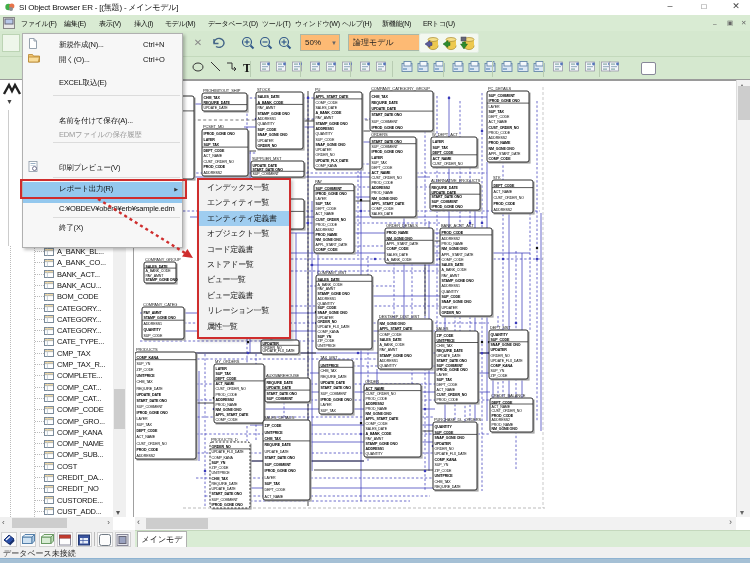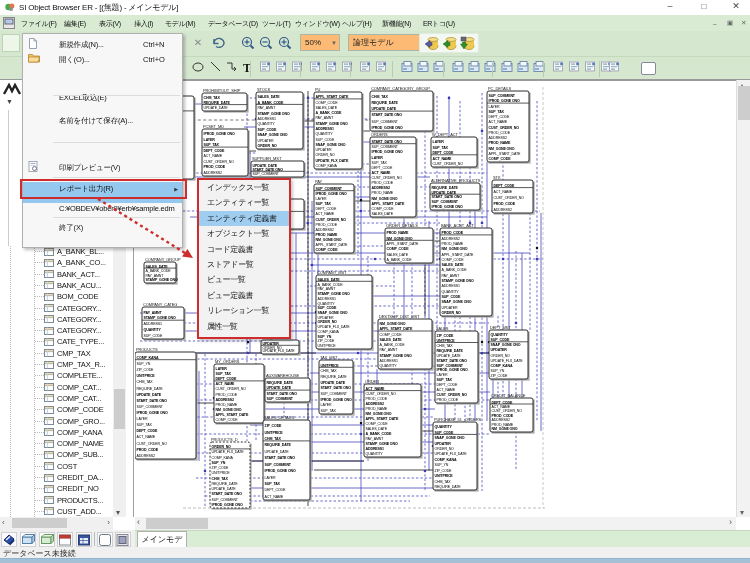--- a/index.html
+++ b/index.html
@@ -520,21 +520,21 @@
         <span class="tt">CREDIT_NO</span>
         <span class="hln"></span>
       </div>
       <div class="ti" style="top:248.6px">
         <span class="tic"><svg width="10" height="8" viewBox="0 0 10 8">
             <rect x="0.5" y="0.5" width="9" height="7" fill="#fff" stroke="#7a8a99" stroke-width="1"></rect>
             <line x1="0.5" y1="2.6" x2="9.5" y2="2.6" stroke="#7a8a99" stroke-width="0.8"></line>
             <line x1="3.4" y1="0.5" x2="3.4" y2="7.5" stroke="#b8c4cf" stroke-width="0.8"></line>
             <rect x="1" y="1" width="8" height="1.4" fill="#f0d9a8"></rect>
           </svg></span>
-        <span class="tt">PRODUCTS...</span>
+        <span class="tt">CUSTORDE...</span>
         <span class="hln"></span>
       </div>
       <div class="ti" style="top:259.9px">
         <span class="tic"><svg width="10" height="8" viewBox="0 0 10 8">
             <rect x="0.5" y="0.5" width="9" height="7" fill="#fff" stroke="#7a8a99" stroke-width="1"></rect>
             <line x1="0.5" y1="2.6" x2="9.5" y2="2.6" stroke="#7a8a99" stroke-width="0.8"></line>
             <line x1="3.4" y1="0.5" x2="3.4" y2="7.5" stroke="#b8c4cf" stroke-width="0.8"></line>
             <rect x="1" y="1" width="8" height="1.4" fill="#f0d9a8"></rect>
           </svg></span>
         <span class="tt">CUST_ADD...</span>
@@ -1203,28 +1203,33 @@
       <span class="ms">Ctrl+N</span>
     </div>
     <div class="mrow" style="top:18.5px;height:13px">
       <span class="mic"><svg width="12" height="10" viewBox="0 0 12 10">
           <path d="M0.5 1.5h4l1 1.5h6v6h-11z" fill="#f2c573" stroke="#b8862e" stroke-width="0.8"></path>
           <path d="M0.5 4h11l-1.2 5h-9.8z" fill="#f9dd9b" stroke="#b8862e" stroke-width="0.8"></path>
         </svg></span>
       <span class="ml">開く(O)...</span>
       <span class="ms">Ctrl+O</span>
     </div>
-    <div class="mrow" style="top:57px;height:13px">
+    <div class="mrow" style="top:42px;height:13px">
       <span class="mic"></span>
       <span class="ml">EXCEL取込(E)</span>
       <span class="ms"></span>
     </div>
     <div class="mrow" style="top:79.5px;height:13px">
       <span class="mic"></span>
       <span class="ml">名前を付けて保存(A)...</span>
+      <span class="ms"></span>
+    </div>
+    <div class="mrow gray" style="top:94px;height:13px">
+      <span class="mic"></span>
+      <span class="ml">EDMファイルの保存履歴</span>
       <span class="ms"></span>
     </div>
     <div class="mrow" style="top:126.5px;height:13px">
       <span class="mic"><svg width="10" height="11" viewBox="0 0 10 11">
           <rect x="1" y="0.5" width="8" height="10" fill="#fff" stroke="#8a97a5" stroke-width="0.8"></rect>
           <rect x="2.5" y="2" width="5" height="1" fill="#9ab0c4"></rect>
           <rect x="2.5" y="4" width="5" height="1" fill="#c8d4de"></rect>
           <circle cx="6.5" cy="7.5" r="2" fill="none" stroke="#557" stroke-width="0.8"></circle>
         </svg></span>
       <span class="ml">印刷プレビュー(V)</span>

